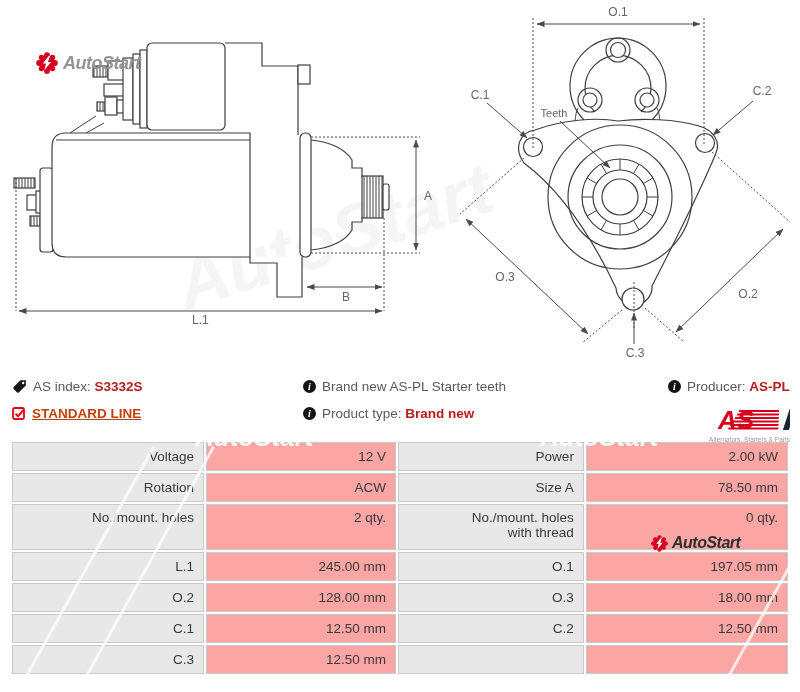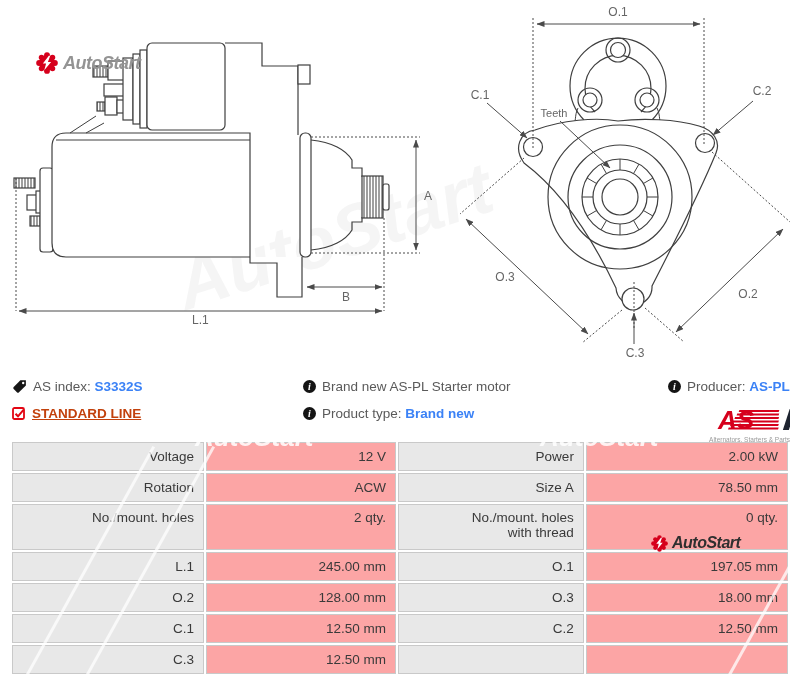--- a/index.html
+++ b/index.html
@@ -16,21 +16,21 @@
   
   .wm-center{position:absolute;left:170px;top:195px;font-size:72px;font-weight:bold;font-style:italic;
              color:rgba(120,120,120,0.07);transform:rotate(-18deg);z-index:1;white-space:nowrap;}
   .wm-ghost{position:absolute;color:rgba(255,255,255,0.85);font-size:26px;font-weight:bold;
             font-style:italic;z-index:6;white-space:nowrap;}
   .wm-stripe{position:absolute;width:3px;background:rgba(255,255,255,0.75);z-index:6;}
 
   
   .info{position:absolute;left:0;top:372px;width:800px;height:66px;font-size:13.5px;color:#5a5a5a;z-index:2;}
   .info-item{position:absolute;display:flex;align-items:center;gap:6px;white-space:nowrap;}
-  .info b{color:#3b82f6;}
+  .info b{color:#b91c1c;}
   .ico-info{display:inline-block;width:13px;height:13px;border-radius:50%;background:#141414;color:#fff;
             font-size:10px;font-weight:bold;font-style:italic;text-align:center;line-height:13px;
             font-family:"Liberation Serif", serif;}
   .std-line{color:#c2410c;font-weight:bold;text-decoration:underline;}
   .aspl-logo{position:absolute;right:10px;top:24px;text-align:center;margin-top:12px;}
   .aspl-caption{font-size:6.5px;color:#9a9a9a;margin-top:1px;}
 
   
   table.spec{position:absolute;left:10px;top:440px;width:780px;border-collapse:separate;border-spacing:2px;
              table-layout:fixed;font-size:13.5px;color:#3a3a3a;z-index:3;}
@@ -194,21 +194,21 @@
     <div class="info-item" style="left:12px;top:34px;">
       <svg width="14" height="14" viewBox="0 0 14 14">
         <rect x="1" y="1" width="11" height="11" rx="1.5" fill="none" stroke="#e30613" stroke-width="1.8"></rect>
         <path d="M3.5,6.8 L6,9.3 L11.5,2.8" fill="none" stroke="#e30613" stroke-width="2"></path>
       </svg>
       <span class="std-line">STANDARD LINE</span>
     </div>
 
     <div class="info-item" style="left:303px;top:7px;">
       <span class="ico-info">i</span>
-      <span>Brand new AS-PL Starter motor</span>
+      <span>Brand new AS-PL Starter teeth</span>
     </div>
 
     <div class="info-item" style="left:303px;top:34px;">
       <span class="ico-info">i</span>
       <span><span>Product type:</span>
       <b>Brand new</b></span>
     </div>
 
     <div class="info-item" style="left:668px;top:7px;">
       <span class="ico-info">i</span>

